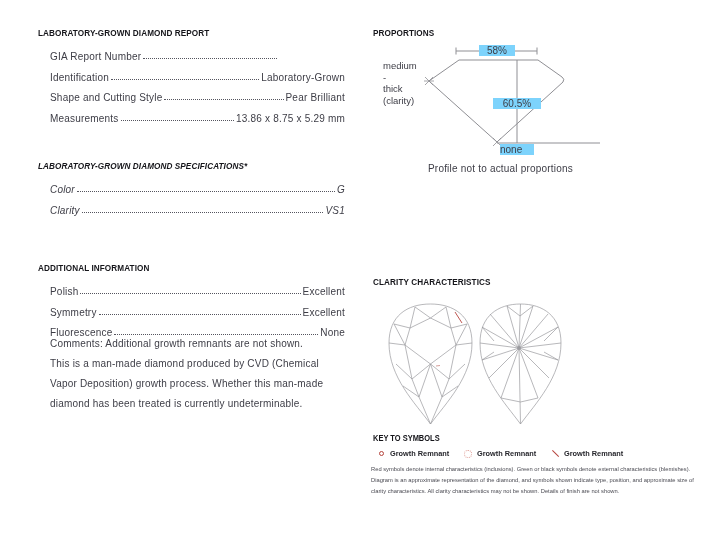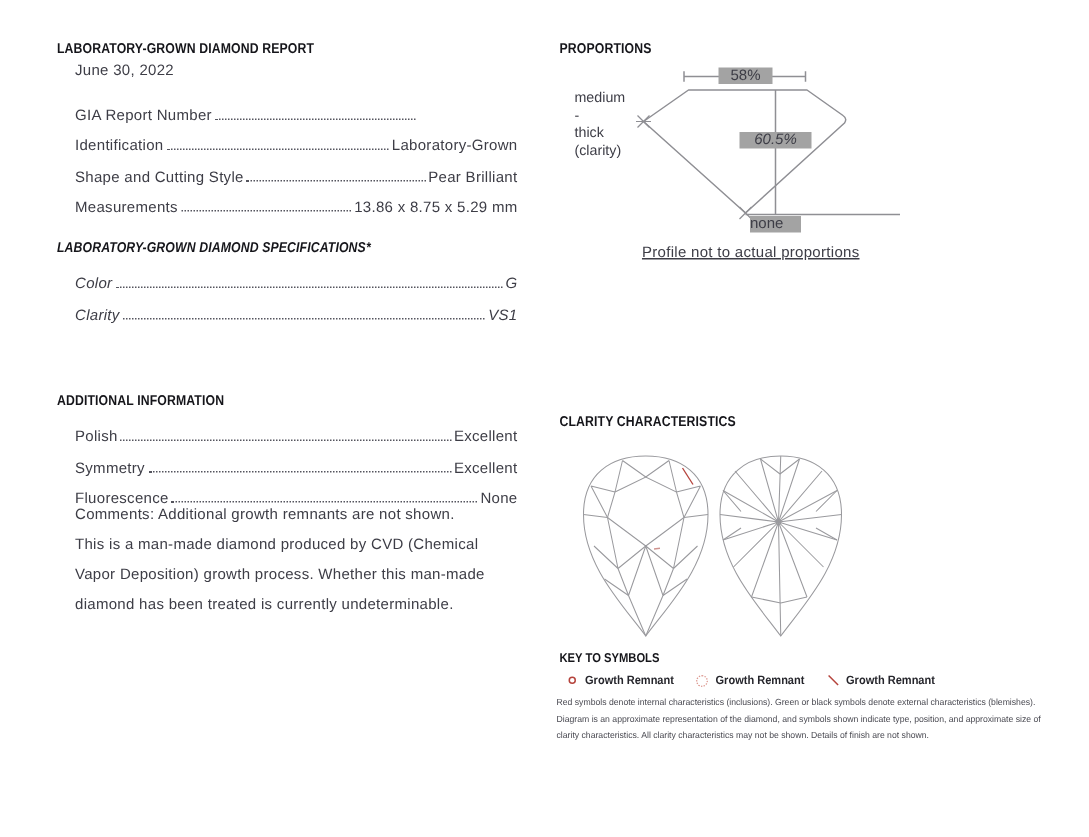--- a/index.html
+++ b/index.html
@@ -17,23 +17,23 @@
   .row .val { white-space:nowrap; }
   .leader { flex:1 1 auto; border-bottom:1.6px dotted #55555e; margin:0 2px 3px 2px; min-width:8px; }
   .spacer { width:66px; }
   .plain { display:block; height:20.4px; padding-left:12px; font-size:10px; color:#3d3d46; letter-spacing:0.2px; }
   .insc-row { position:relative; height:20.4px; padding-left:12px; font-size:10px; color:#3d3d46; letter-spacing:0.2px; }
   .insc-val { position:absolute; left:159px; top:0; }
   .comment-line { height:19.8px; padding-left:12px; font-size:10px; color:#3d3d46; letter-spacing:0.2px; white-space:nowrap; }
 
   .prop-wrap { position:absolute; left:383px; top:44px; width:235px; height:122px; }
   .prop-wrap svg { position:absolute; left:0; top:0; }
-  .prop-label { position:absolute; font-size:10px; color:#3d3d46; background:#a3a3a3; text-align:center; line-height:11px; }
+  .prop-label { position:absolute; font-size:10px; color:#3d3d46; background:#7dd3fc; text-align:center; line-height:11px; }
   .girdle-label { position:absolute; left:0; top:16px; font-size:9.5px; color:#3d3d46; line-height:11.5px; background:#fff; padding-right:2px; }
-  .caption { position:absolute; left:383px; top:163px; width:235px; text-align:center; font-size:10px; color:#3d3d46; letter-spacing:0.2px;text-decoration:underline; }
+  .caption { position:absolute; left:383px; top:163px; width:235px; text-align:center; font-size:10px; color:#3d3d46; letter-spacing:0.2px; }
 
   .pears { position:absolute; left:386px; top:302px; display:flex; gap:2px; }
 
   .key-title { position:absolute; left:373px; top:433px; font-weight:700; font-size:8.5px; color:#15151a; transform:scaleX(0.88); transform-origin:0 0; }
   .symbols { position:absolute; left:375px; top:449px; display:flex; align-items:center; }
   .sym-item { display:flex; align-items:center; width:87px; }
   .sym-glyph { display:inline-flex; width:12px; justify-content:center; align-items:center; margin-right:3px; }
   .sym-circle { width:5px; height:5px; border:1px solid #b5433c; border-radius:50%; }
   .sym-dotted { width:8px; height:8px; border:1px dotted #dd9a92; border-radius:50%; }
   .sym-slash  { width:9px; height:1.2px; background:#b5433c; transform:rotate(45deg); }
@@ -43,21 +43,20 @@
   .fineprint div { white-space:nowrap; transform:scaleX(0.98); transform-origin:0 0; }
 </style>
 </head>
 <body>
 
 <div id="page">
 
   <div class="col-left" style="top:27px;">
     <div class="sec-hdr">LABORATORY-GROWN DIAMOND REPORT</div>
     <div class="rows">
-      <div class="plain">June 30, 2022</div>
       <div class="row">
         <span class="lbl">GIA Report Number</span>
         <span class="leader"></span>
         <span class="spacer"></span>
         <span class="val"></span>
       </div>
       <div class="row">
         <span class="lbl">Identification</span>
         <span class="leader"></span>
         <span class="val">Laboratory-Grown</span>
@@ -135,21 +134,21 @@
         <g stroke-width="0.8">
           <line x1="42" y1="33" x2="50" y2="41"></line>
             <line x1="42" y1="41" x2="50" y2="33"></line>
             <line x1="41" y1="37" x2="51" y2="37"></line>
           <line x1="110" y1="94" x2="118" y2="102"></line>
             <line x1="110" y1="102" x2="118" y2="94"></line>
         </g>
       </g>
     </svg>
     <div class="prop-label" style="left:96px; top:1px; width:36px;">58%</div>
-    <div class="prop-label" style="left:110px; top:44px; width:48px;font-style:italic;">60.5%</div>
+    <div class="prop-label" style="left:110px; top:54px; width:48px;">60.5%</div>
     <div class="prop-label" style="left:117px; top:100px; width:34px; text-align:left;">none</div>
     <div class="girdle-label">
       <div>medium</div>
       <div>-</div>
       <div>thick</div>
       <div>(clarity)</div>
     </div>
   </div>
 
   <div class="caption">Profile not to actual proportions</div>

